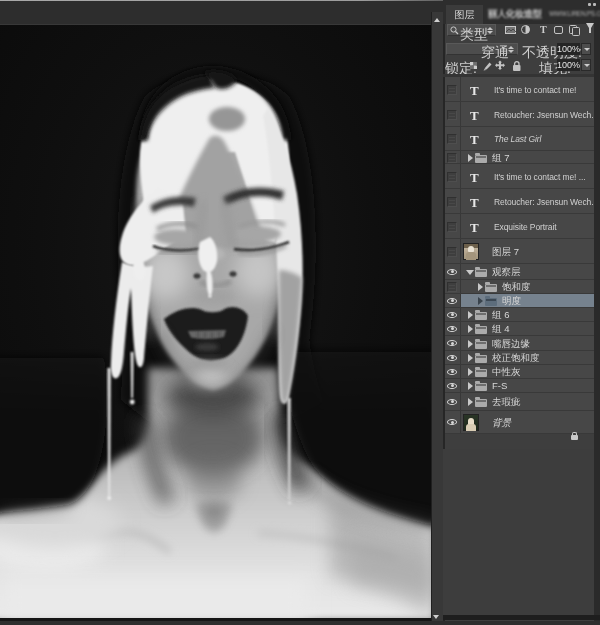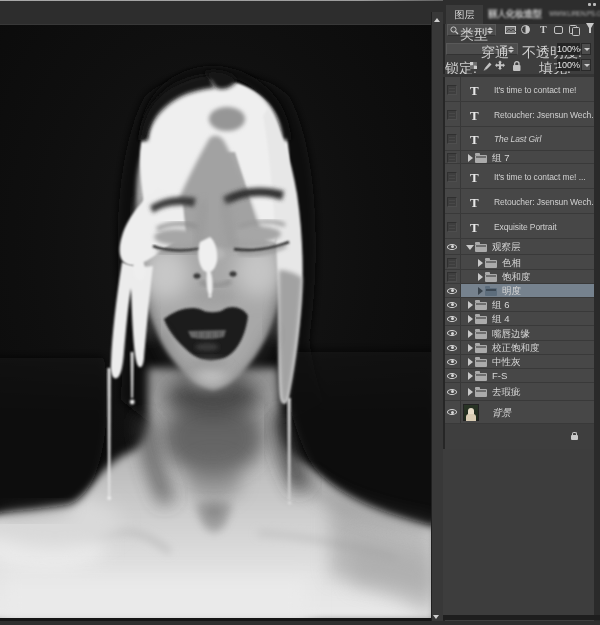--- a/index.html
+++ b/index.html
@@ -294,33 +294,35 @@
       <div class="ebox" style="top:7.5px"></div>
       <div class="T" style="left:25px;top:6.5px;">T</div>
       <div class="lname" style="left:49px;top:7.5px;">Retoucher: Jsensun Wech...</div>
     </div>
     <div class="row" style="height:25px;">
       <div class="eyecol"></div>
       <div class="ebox" style="top:7.5px"></div>
       <div class="T" style="left:25px;top:6.5px;">T</div>
       <div class="lname" style="left:49px;top:7.5px;">Exquisite Portrait</div>
     </div>
+    <div class="row" style="height:25px;">
+      <div class="eyecol"></div>
+      <div class="ebox" style="top:7.5px"></div>
+      <div class="thumb" style="left:18px;top:4px;background:linear-gradient(180deg,#cbbfa9,#b4a58e 55%,#a4977e);"></div>
+      <div style="position:absolute;left:19px;top:5px;width:14px;height:4px;background:#6d604b;"></div>
+      <div style="position:absolute;left:23px;top:6.5px;width:6px;height:6px;background:#e9e2d4;border-radius:3px 3px 1px 1px;"></div>
+      <div style="position:absolute;left:21px;top:12.5px;width:10px;height:8px;background:#a4957c;border-radius:3px 3px 0 0;"></div>
+      <div class="cname" style="left:47px;top:6.5px;">图层 7</div>
+    </div>
     <div class="row" style="height:16px;">
       <div class="eyecol"></div>
       <div class="eye" style="top:4.5px"></div>
       <div class="trid" style="left:21px;top:6px;"></div>
       <div class="folder " style="left:30px;top:5px;"></div>
       <div class="cname" style="left:47px;top:2px;">观察层</div>
-    </div>
-    <div class="row" style="height:15px;">
-      <div class="eyecol"></div>
-      <div class="ebox" style="top:2.5px"></div>
-      <div class="tri" style="left:33px;top:3.5px;"></div>
-      <div class="folder " style="left:40px;top:4.5px;"></div>
-      <div class="cname" style="left:57px;top:1.5px;">色相</div>
     </div>
     <div class="row" style="height:14px;">
       <div class="eyecol"></div>
       <div class="ebox" style="top:2px"></div>
       <div class="tri" style="left:33px;top:3px;"></div>
       <div class="folder " style="left:40px;top:4px;"></div>
       <div class="cname" style="left:57px;top:1px;">饱和度</div>
     </div>
     <div class="row" style="height:14px;">
       <div class="eyecol"></div>

